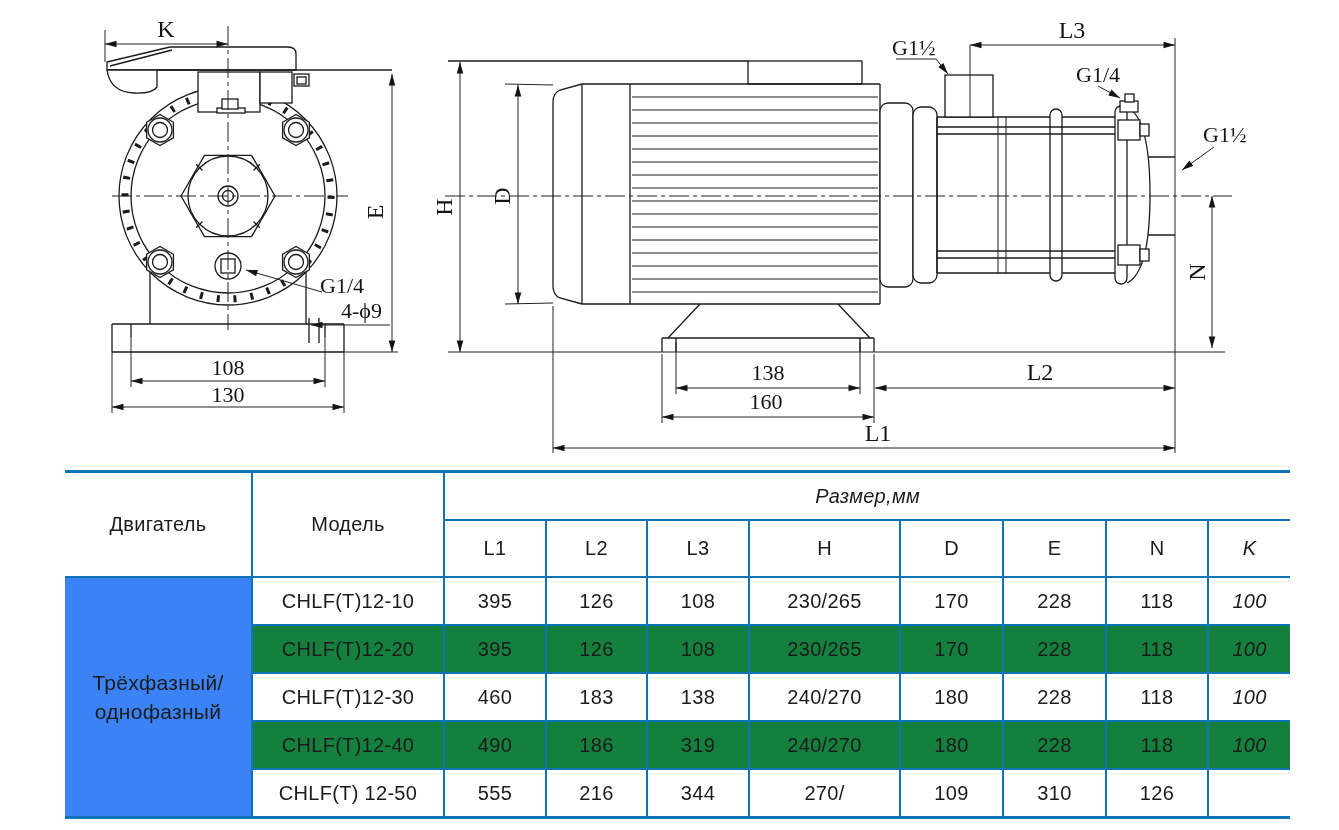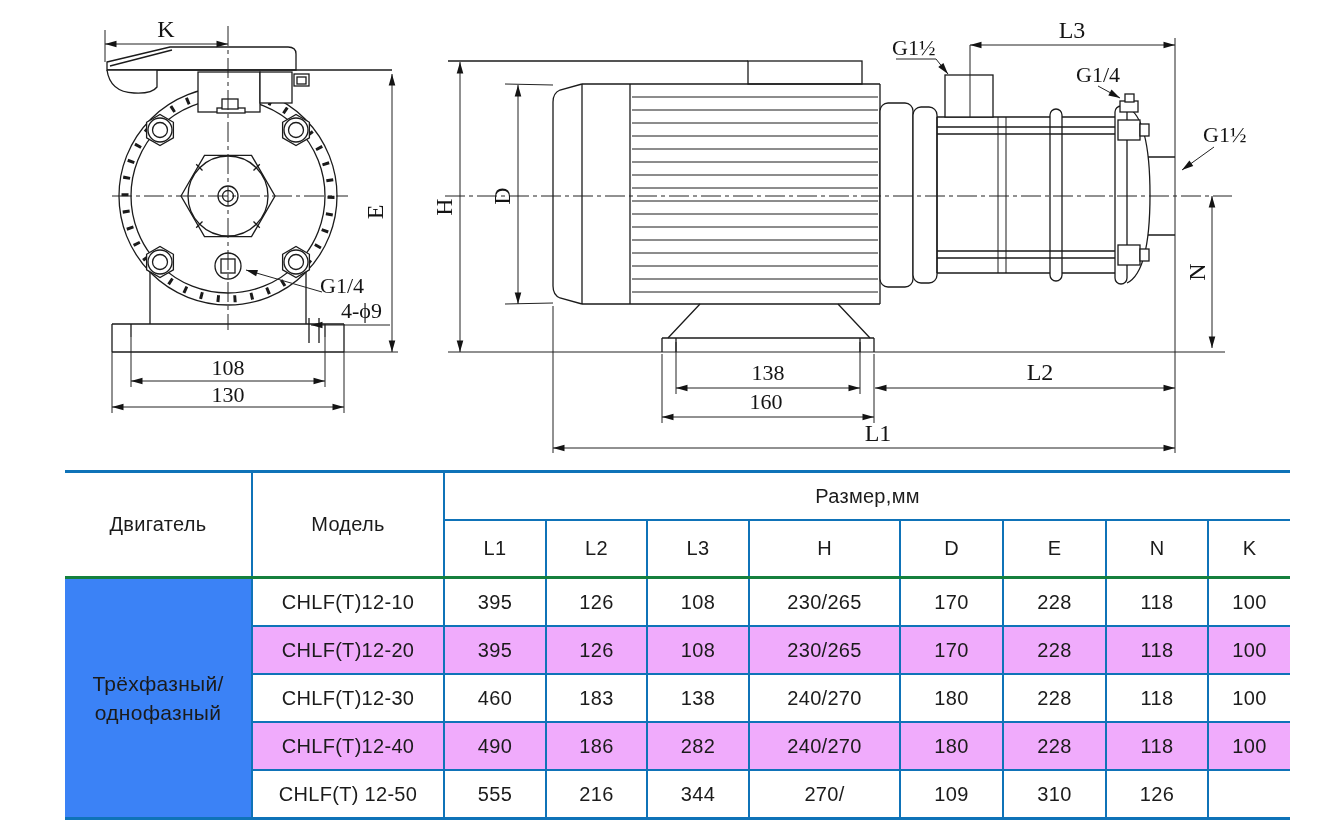--- a/index.html
+++ b/index.html
@@ -8,27 +8,27 @@
   svg text{font-family:"Liberation Serif","DejaVu Serif",serif;fill:#141414;}
   .dim-t{font-size:24px;}
   .dim-s{font-size:22px;}
 
   
   .spec{position:absolute;left:65px;top:470px;width:1225px;border-collapse:collapse;table-layout:fixed;
         border-top:3px solid #0f73b8;border-bottom:3px solid #0f73b8;}
   .spec th,.spec td{border:2px solid #0f73b8;font-weight:400;text-align:center;vertical-align:middle;
         padding:0;font-size:20px;letter-spacing:.3px;background-clip:padding-box;}
   .spec .no-l{border-left:none;}
-  .spec .no-r{border-right:none;}
-  .spec thead .hb{border-bottom:3px solid #15803d;}
+  .spec .no-r{border-right:none;font-style:italic;}
+  .spec thead .hb{border-bottom:1px solid #15803d;}
   .spec thead tr.r1 th{height:46px;font-size:20px;}
   .spec thead tr.r2 th{height:55px;}
   .spec thead th.big{font-size:21px;}
   .spec tbody td{height:46px;}
-  .spec tbody tr.shaded td{background:#f0abfc;}
+  .spec tbody tr.shaded td{background:#15803d;}
   .spec td.motor-cell{font-size:21px;line-height:1.4;background:#3b82f6;}
 </style>
 </head>
 <body>
 
 <div id="drawing-area">
 <svg width="1339" height="468" viewBox="0 0 1339 468" xmlns="http://www.w3.org/2000/svg">
   <defs>
     <marker id="ar" markerUnits="userSpaceOnUse" markerWidth="14" markerHeight="10" refX="12.5" refY="4.5" orient="auto-start-reverse">
       <path d="M12.5,4.5 L1,1.2 L1,7.8 Z" fill="#141414"></path>
@@ -240,21 +240,21 @@
       <td>240/270</td>
       <td>180</td>
       <td>228</td>
       <td>118</td>
       <td class="no-r">100</td>
     </tr>
     <tr class="shaded">
       <td>CHLF(T)12-40</td>
       <td>490</td>
       <td>186</td>
-      <td>282</td>
+      <td>319</td>
       <td>240/270</td>
       <td>180</td>
       <td>228</td>
       <td>118</td>
       <td class="no-r">100</td>
     </tr>
     <tr>
       <td>CHLF(T) 12-50</td>
       <td>555</td>
       <td>216</td>

